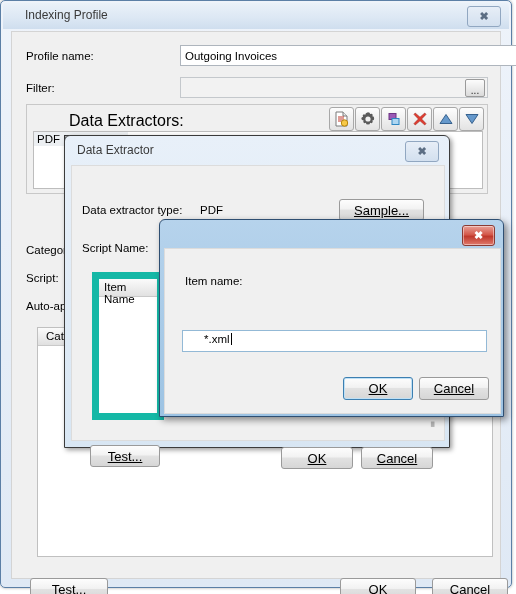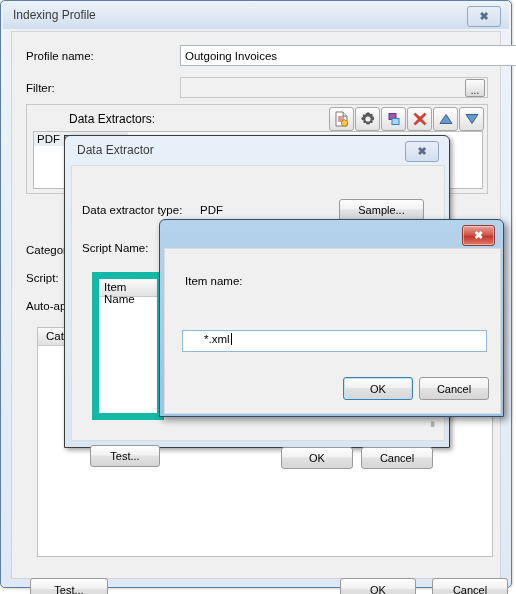--- a/index.html
+++ b/index.html
@@ -22,21 +22,21 @@
     background:linear-gradient(180deg,#eef3fa 0%,#dfe9f5 100%);
     padding:2px;
     box-shadow:0 0 3px rgba(0,0,0,.35);
   }
   #main-titlebar{
     height:26px;position:relative;
     background:linear-gradient(180deg,#eaf1f9 0%,#dde8f4 55%,#cfdeee 100%);
     border-top-left-radius:4px;border-top-right-radius:4px;
   }
   #main-titlebar .title{
-    position:absolute;left:10px;top:5px;
+    position:absolute;left:22px;top:5px;
     font-size:12px;color:#3a3a3a;
   }
   .close-btn-inactive{
     position:absolute;right:8px;top:3px;
     width:32px;height:19px;
     border:1px solid #91a7c1;border-radius:3px;
     background:linear-gradient(180deg,#e7eef7 0%,#d3e0ef 100%);
     display:flex;align-items:center;justify-content:center;
     font-size:11px;color:#5c6e84;font-weight:bold;line-height:1;
   }
@@ -60,44 +60,45 @@
     padding:2px 4px;
     color:#000;
   }
   .txtbox.disabled{background:#f2f2f2;border:1px solid #c4c8cc;}
 
   .btn{
     box-sizing:border-box;
     border:1px solid #9a9a9a;border-radius:3px;
     background:linear-gradient(180deg,#fdfdfd 0%,#f2f2f2 45%,#e2e2e2 50%,#d6d6d6 100%);
     font-family:"Liberation Sans", sans-serif;
-    font-size:11px;color:#000;
+    font-size:13px;color:#000;
     display:flex;align-items:center;justify-content:center;
     cursor:default;
+    text-decoration:underline;
   }
   .btn.default{
     border:1px solid #3c7fb1;
     box-shadow:0 0 0 1px #bfe0f5 inset;
   }
   .ellipsis-btn{
     box-sizing:border-box;
     width:20px;height:18px;
     border:1px solid #9a9a9a;border-radius:2px;
     background:linear-gradient(180deg,#fcfcfc 0%,#ececec 50%,#dadada 100%);
     font-size:10px;color:#222;
     display:flex;align-items:flex-end;justify-content:center;
     padding-bottom:2px;line-height:6px;
   }
 
   
   #de-group{
     position:absolute;left:14px;top:72px;width:462px;height:90px;
     border:1px solid #c8c8c8;background:#f0f0f0;box-sizing:border-box;
   }
-  #de-group-label{position:absolute;left:6px;top:7px;font-size:12px;padding-left:36px;}
+  #de-group-label{position:absolute;left:6px;top:7px;font-size:16px;padding-left:36px;}
   #de-toolbar{position:absolute;right:3px;top:2px;display:flex;gap:1px;}
   .tb-btn{
     width:25px;height:24px;box-sizing:border-box;
     border:1px solid #a8a8a8;border-radius:3px;
     background:linear-gradient(180deg,#fdfdfd 0%,#f0f0f0 50%,#e3e3e3 100%);
     display:flex;align-items:center;justify-content:center;
   }
   #de-list{
     position:absolute;left:6px;top:26px;width:450px;height:58px;
     background:#fff;border:1px solid #bdbdbd;box-sizing:border-box;

